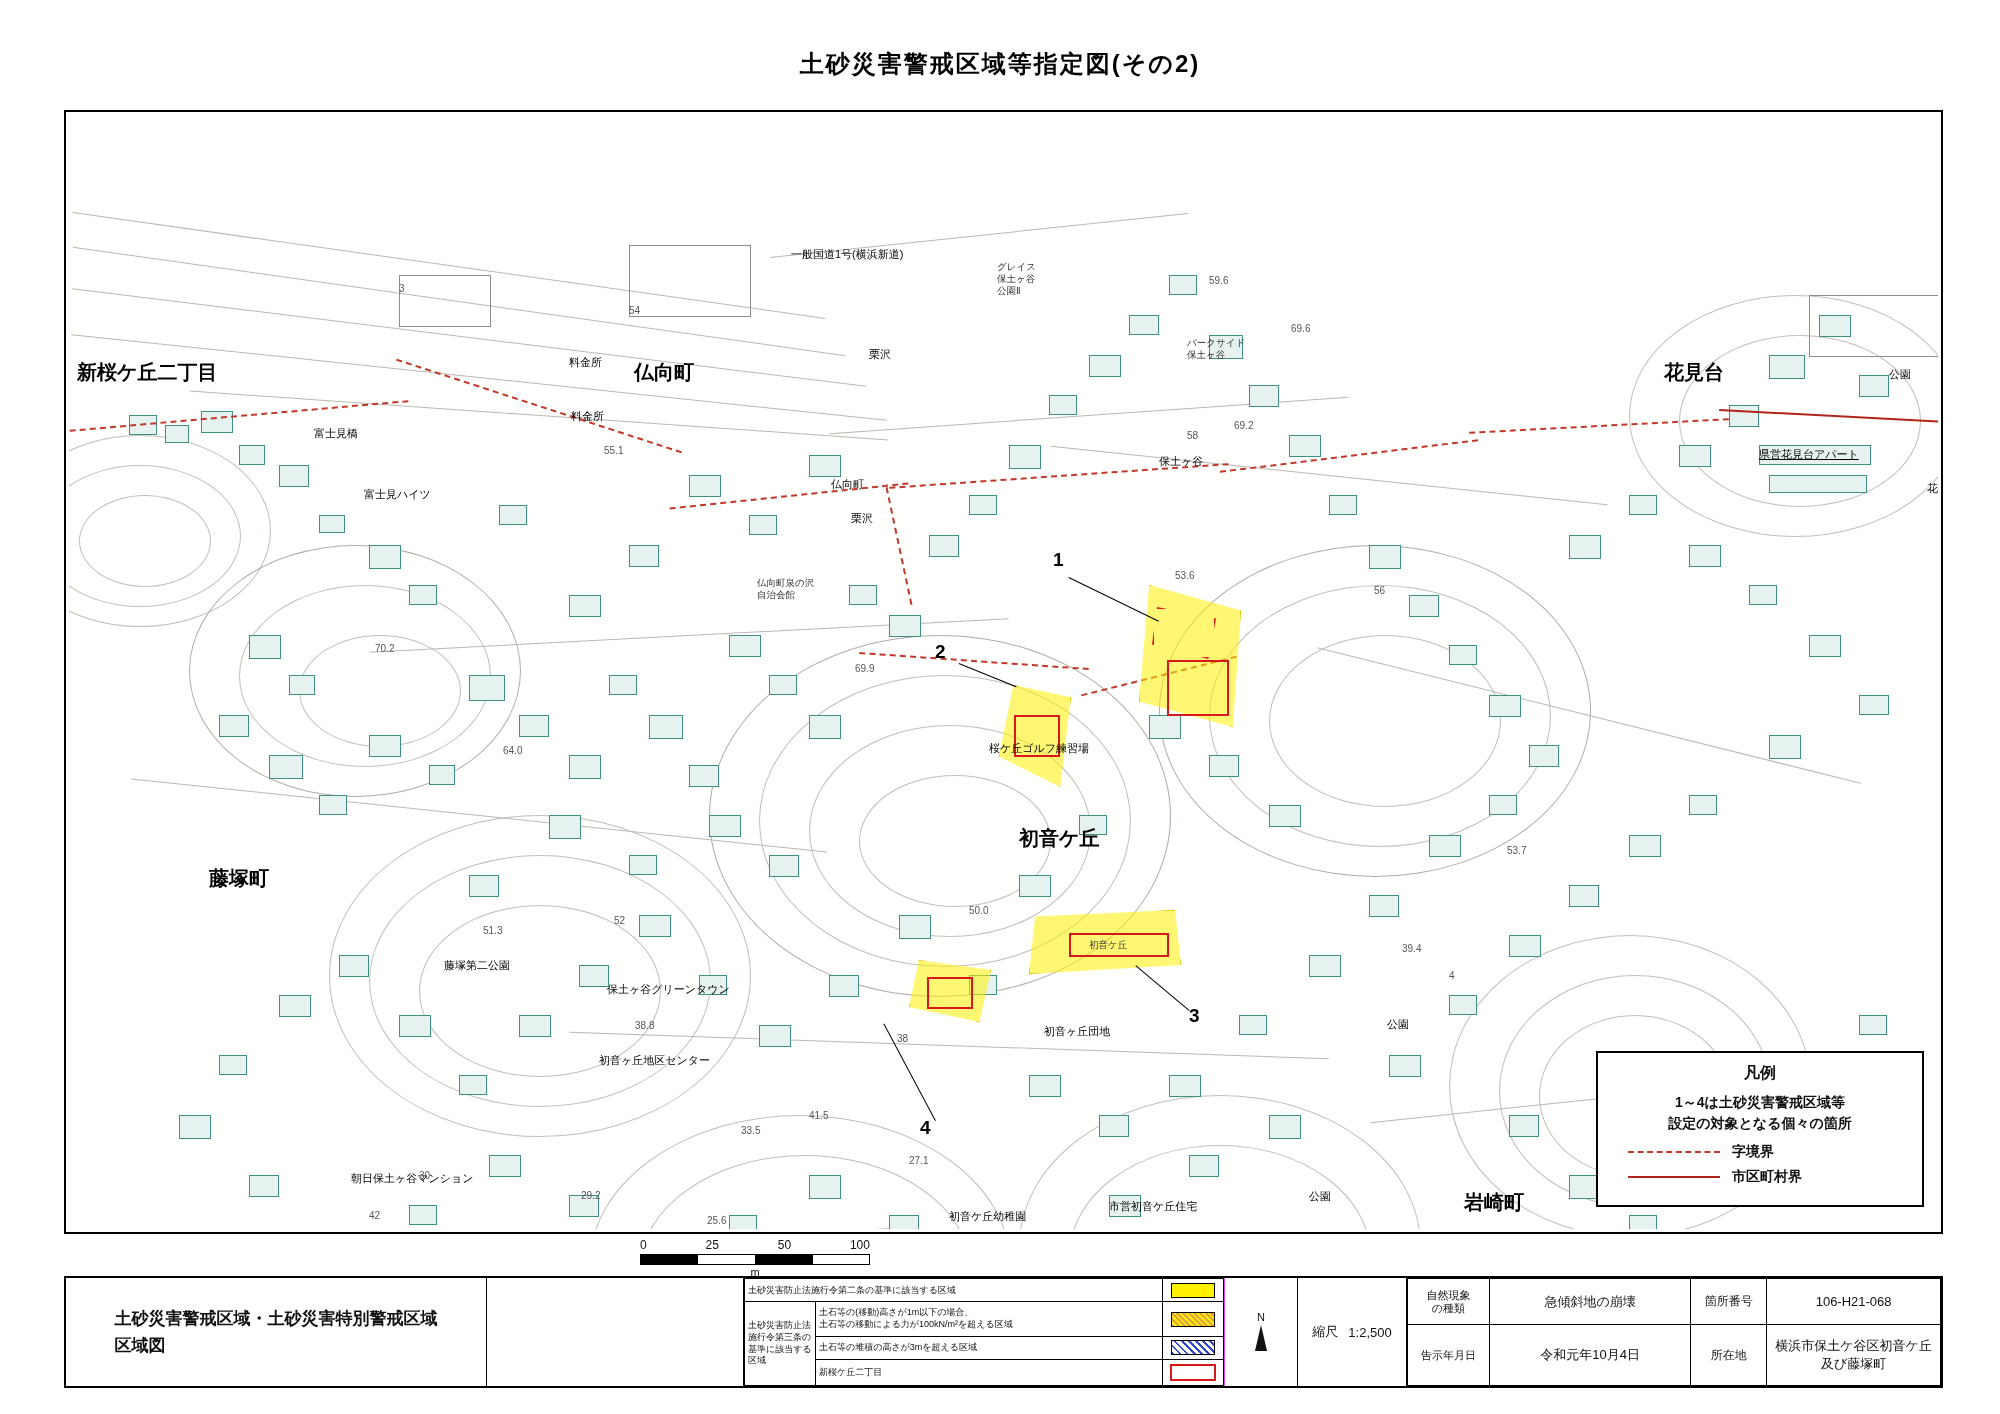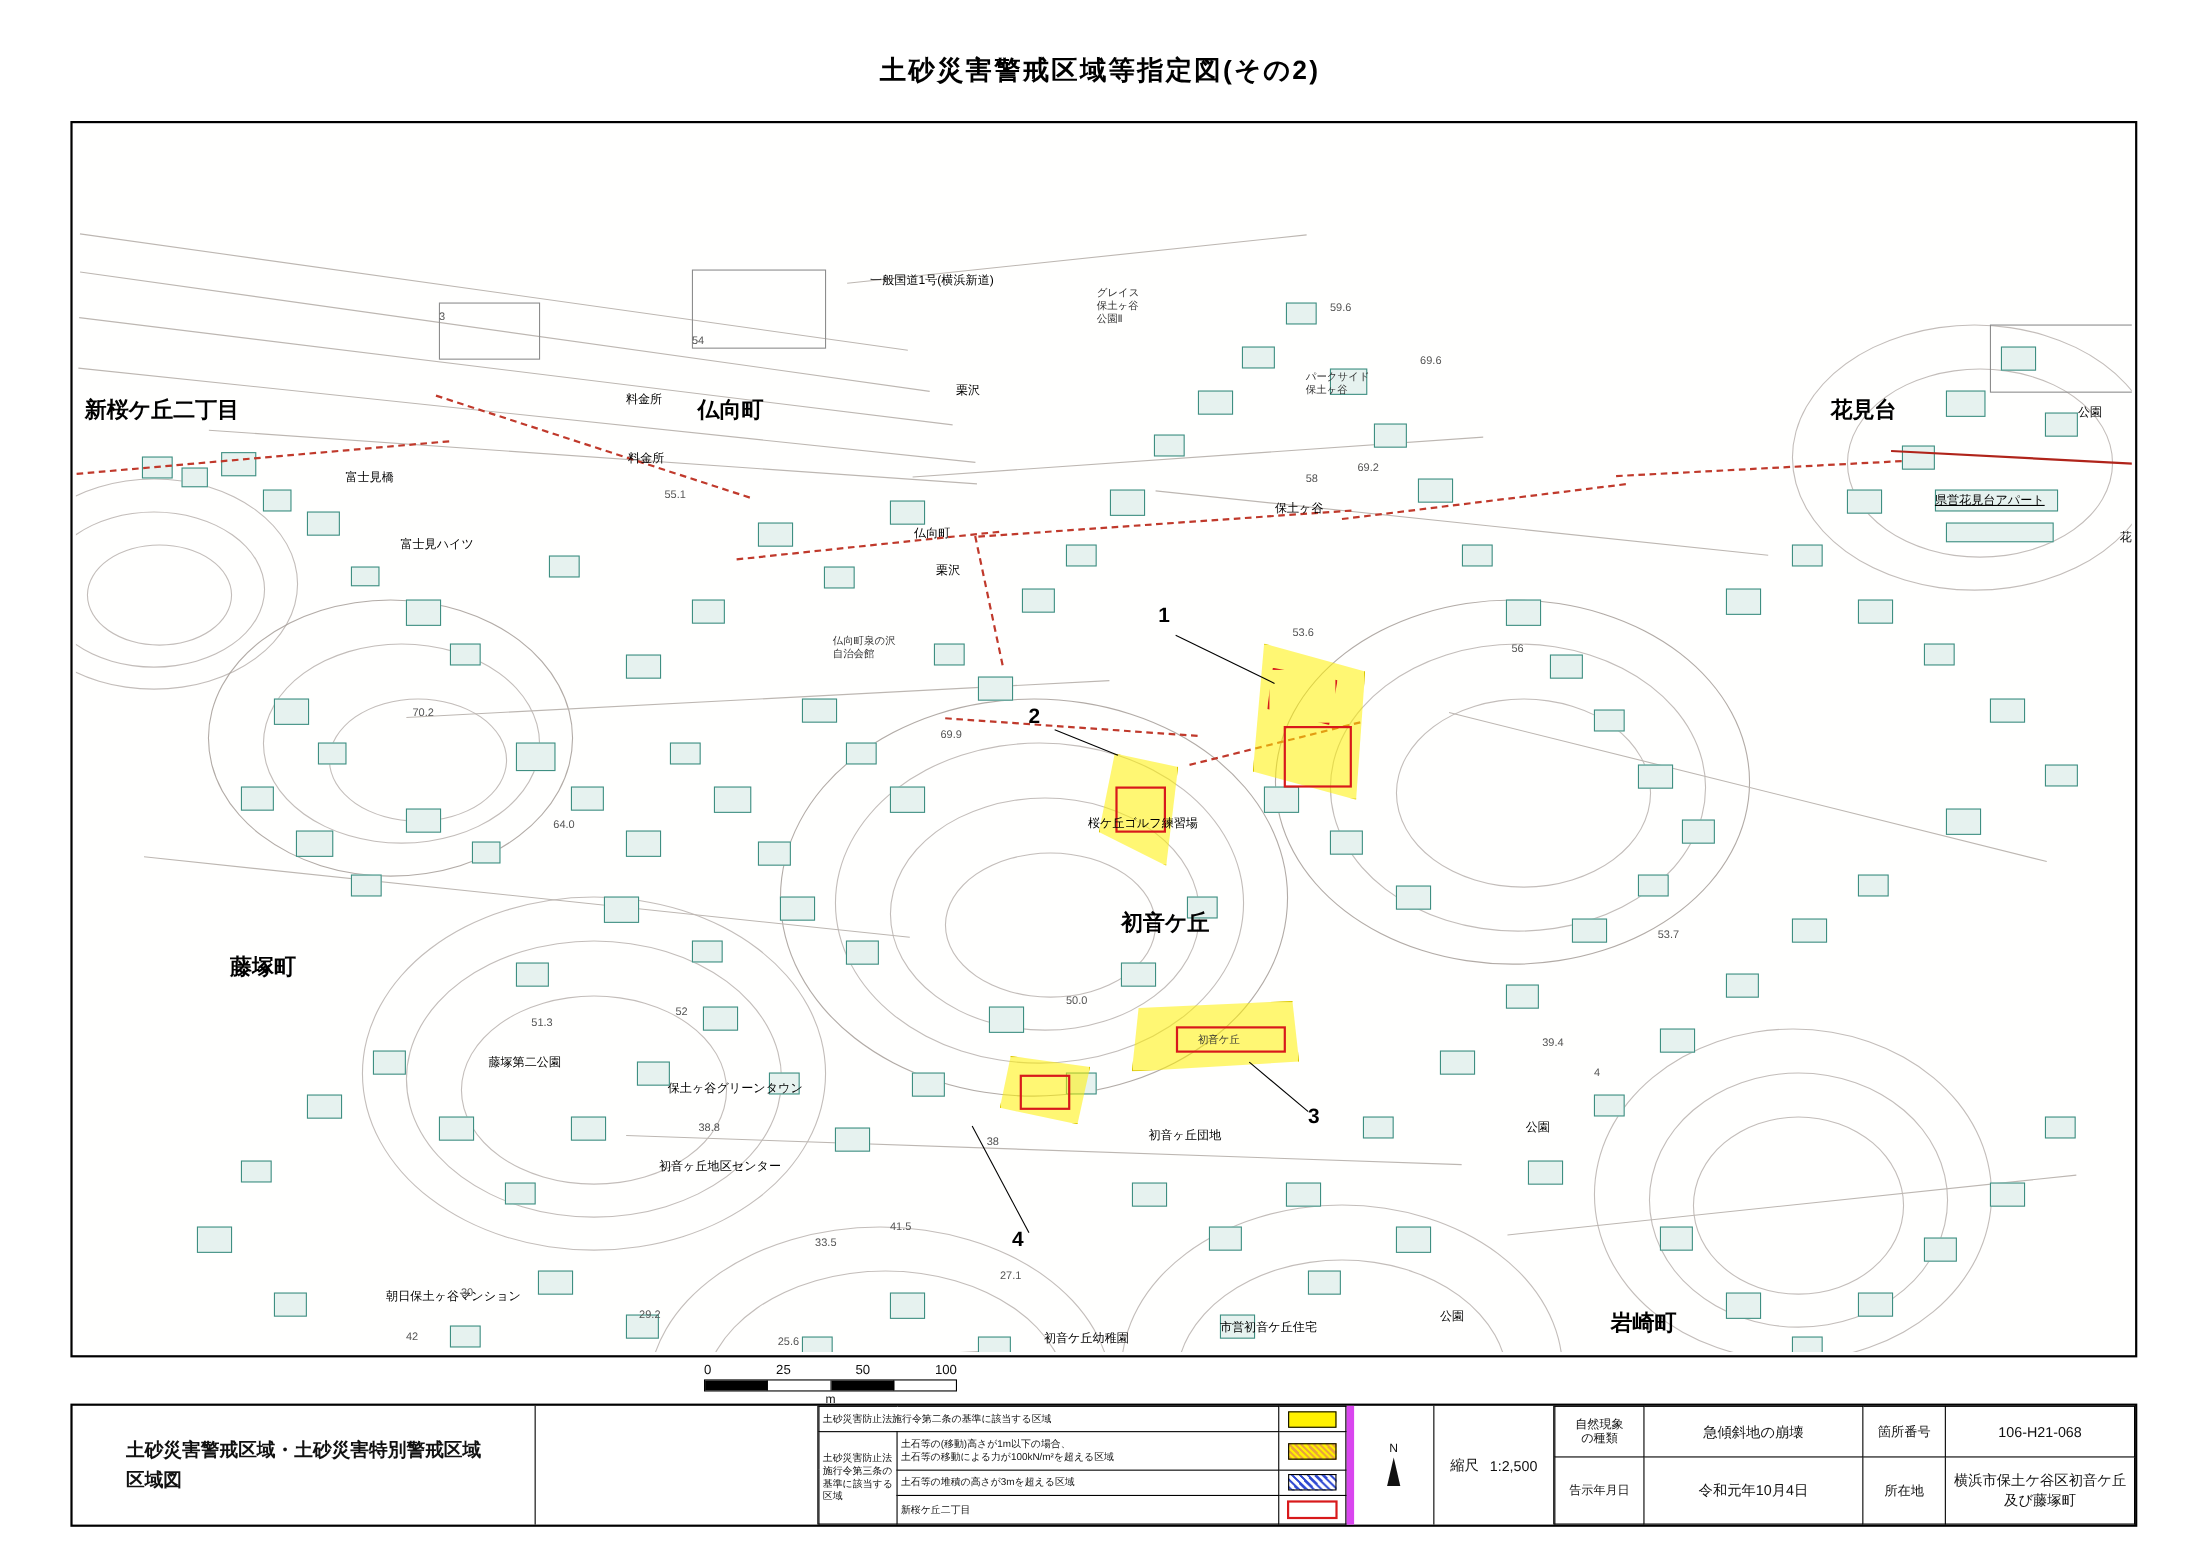--- a/index.html
+++ b/index.html
@@ -70,21 +70,21 @@
   #scalebar .sb-seg:last-child{border-right:none;}
   #scalebar .sb-seg.dark{background:#000;}
   #scalebar .sb-unit{font-size:11px;text-align:center;margin-top:1px;}
 
   
   #infobar{position:absolute;left:64px;top:1276px;width:1875px;height:108px;border:2px solid #000;display:flex;}
   #infobar .cellbox{border-right:1px solid #000;}
   #titlecell{width:420px;display:flex;align-items:center;justify-content:center;
              font-size:17px;font-weight:bold;line-height:1.6;}
   #spacercell{flex:0 0 256px;}
-  #legend-table{width:480px;border-right:7px solid #d946ef;}
+  #legend-table{width:480px;border-right:1px solid #d946ef;}
   #legend-table table{border-collapse:collapse;width:100%;height:100%;font-size:9px;}
   #legend-table td{border:1px solid #000;padding:1px 3px;vertical-align:middle;}
   #legend-table td.swatchcell{width:54px;text-align:center;}
   .sw{display:inline-block;width:42px;height:13px;border:1px solid #000;vertical-align:middle;}
   .sw.yellow{background:#fff100;}
   .sw.orange{background:#fff100;background-image:repeating-linear-gradient(45deg,#e8a33d 0 2px,#fff100 2px 4px);}
   .sw.blue{background:#fff;background-image:repeating-linear-gradient(45deg,#2f49d1 0 2px,#fff 2px 5px);}
   .sw.red{background:#fff;border:2px solid #d8191b;}
   #northcell{width:72px;display:flex;flex-direction:column;align-items:center;justify-content:center;font-size:11px;}
   #scalecell{width:108px;display:flex;flex-direction:row;align-items:center;justify-content:center;font-size:13px;gap:10px;}
@@ -381,20 +381,35 @@
         <div class="elev" style="left:740px;top:995px;">41.5</div>
         <div class="elev" style="left:350px;top:1055px;">30</div>
         <div class="elev" style="left:672px;top:1010px;">33.5</div>
         <div class="elev" style="left:840px;top:1040px;">27.1</div>
         <div class="elev" style="left:512px;top:1075px;">29.2</div>
         <div class="elev" style="left:638px;top:1100px;">25.6</div>
 
         <div class="elev" style="left:300px;top:1095px;">42</div>
       </div>
 
+      <div id="legend">
+        <div class="lg-title">凡例</div>
+        <div class="lg-note">
+          <div>1～4は土砂災害警戒区域等</div>
+          <div>設定の対象となる個々の箇所</div>
+        </div>
+        <div class="lg-row">
+          <div class="lg-swatch lg-dash"></div>
+          <div class="lg-label">字境界</div>
+        </div>
+        <div class="lg-row">
+          <div class="lg-swatch lg-solid"></div>
+          <div class="lg-label">市区町村界</div>
+        </div>
+      </div>
 
     </div>
   </div>
 
   <div id="scalebar">
     <div class="sb-ticks">
       <span>0</span>
       <span>25</span>
       <span>50</span>
       <span>100</span>

